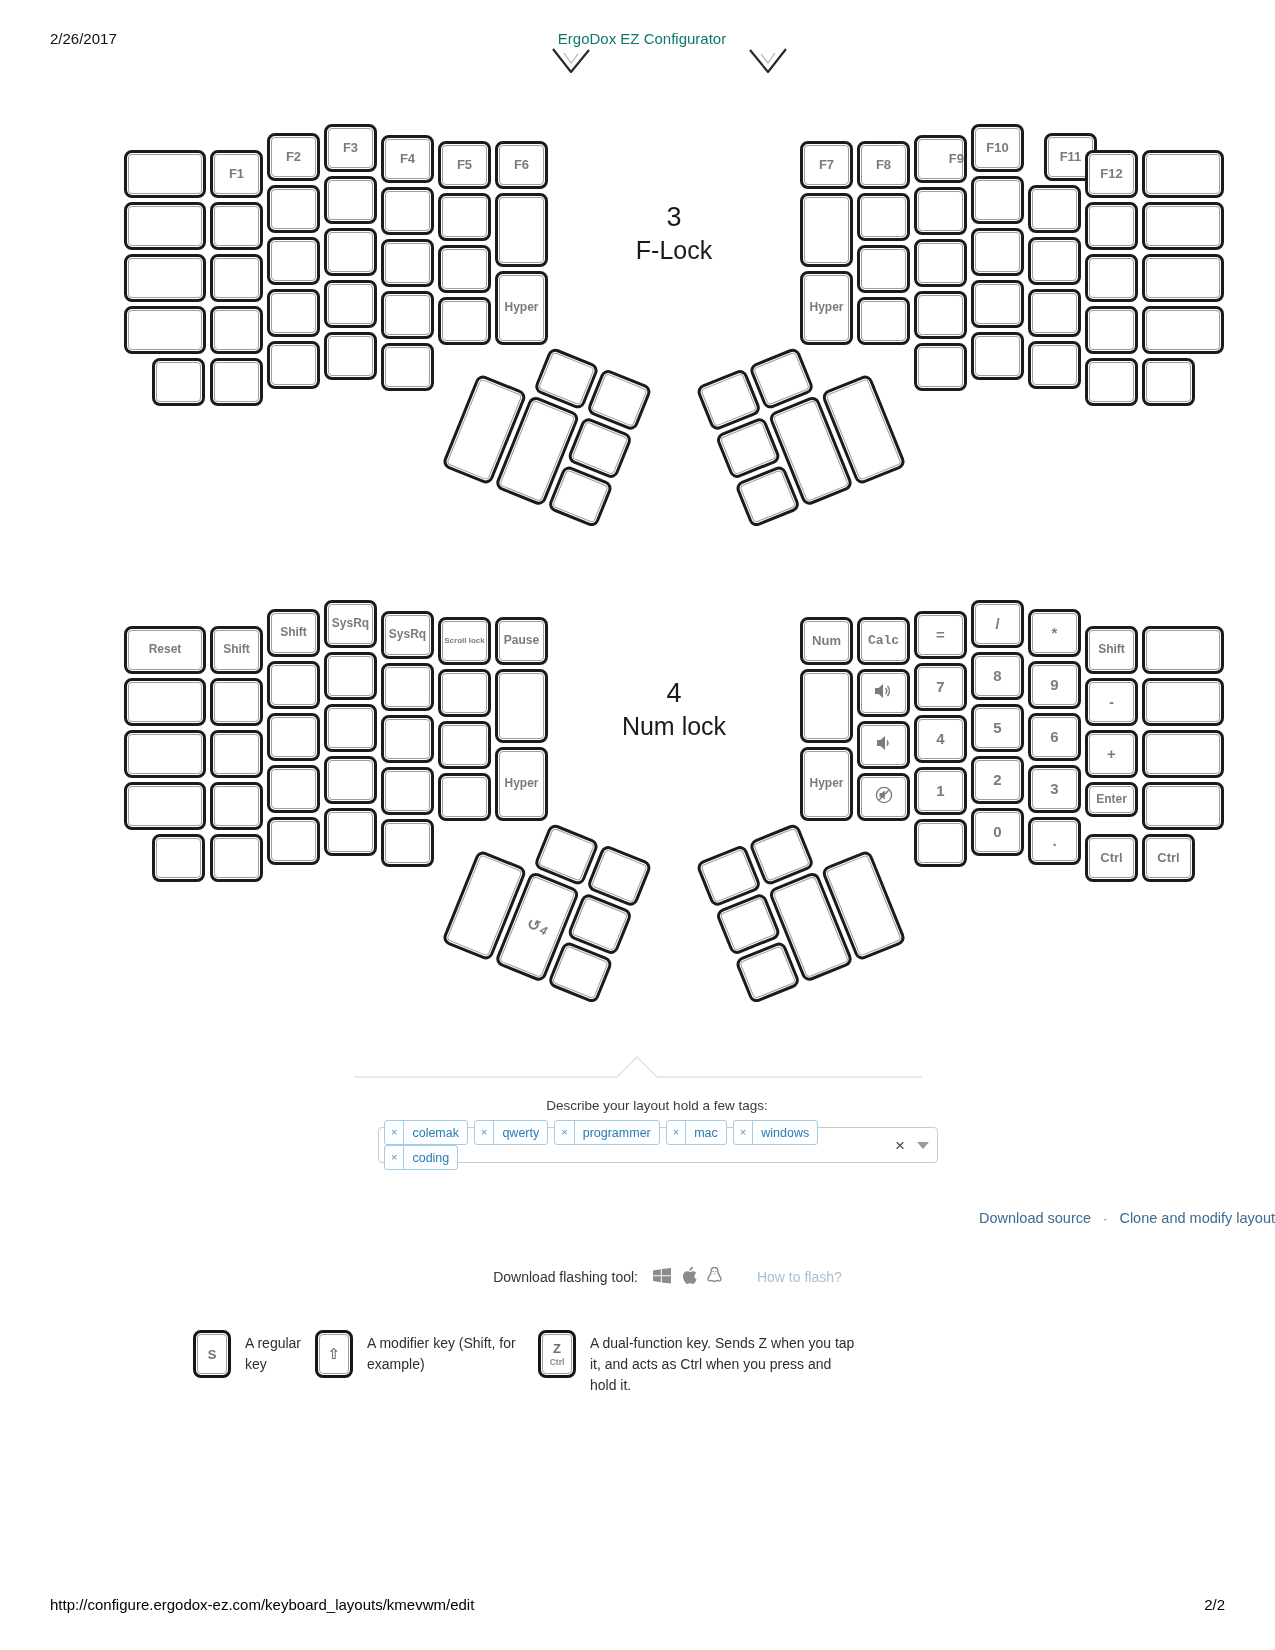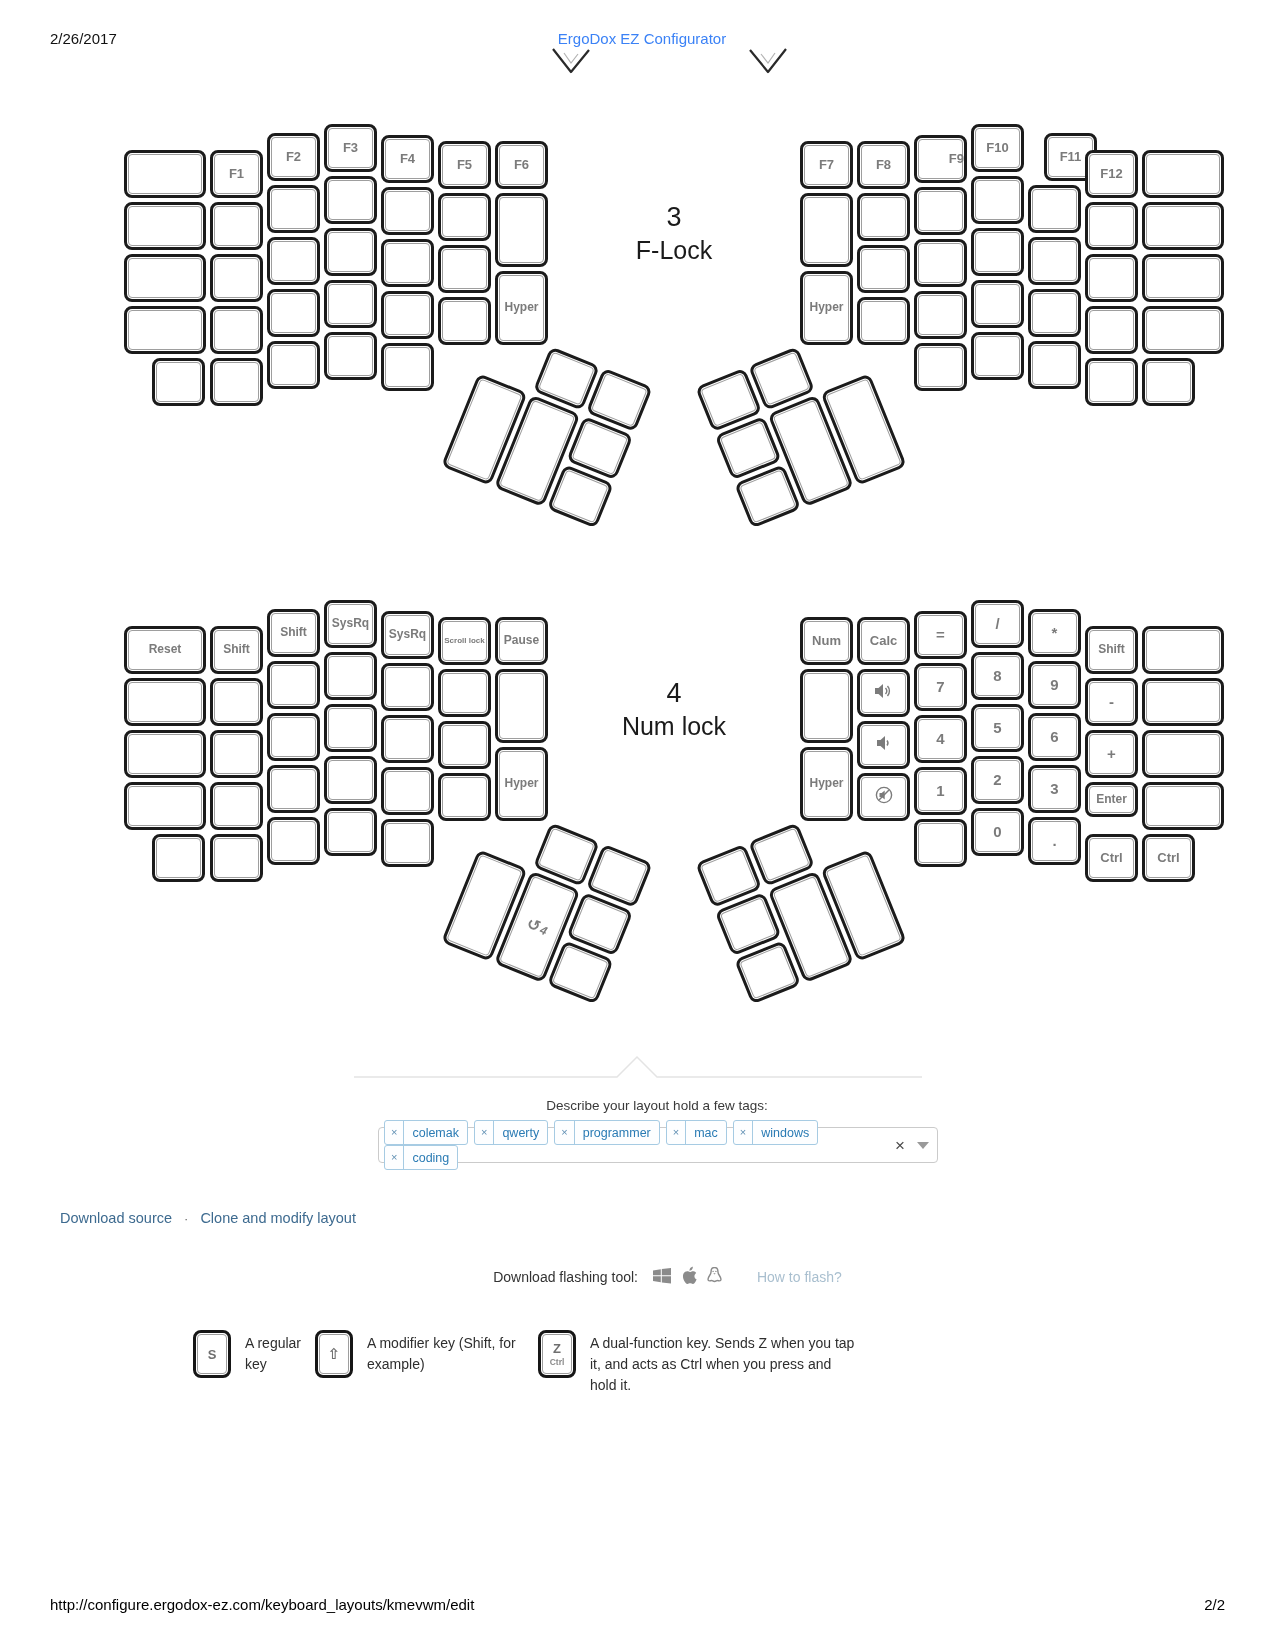--- a/index.html
+++ b/index.html
@@ -1,20 +1,20 @@
 <!DOCTYPE html>
 <html style="--tag-text: #2a7bb4; --tag-border: #a6cbe3; --link: #3d6a8f; --flash-help: #a9bfcf; --key-label: #7b7b7b;"><head>
 <meta charset="utf-8">
 <style>
   *{box-sizing:border-box;margin:0;padding:0}
   body{background:#fff;font-family:"Liberation Sans",sans-serif}
   .page{position:relative;width:1275px;height:1650px;background:#fff;overflow:hidden}
 
   .hdr-date{position:absolute;left:50px;top:30px;font-size:15px;color:#111}
-  .hdr-title{position:absolute;left:9px;right:0;top:30px;text-align:center;font-size:15px;color:#3b82f6}
+  .hdr-title{position:absolute;left:9px;right:0;top:30px;text-align:center;font-size:15px;color:#0f766e}
   .chev{position:absolute;top:48px}
 
   .layer{position:absolute;left:0;width:1275px}
   .layer-label{position:absolute;left:594px;top:76px;width:160px;text-align:center;color:#1a1a1a}
   .layer-num{font-size:27px;line-height:34px}
   .layer-name{font-size:25px;line-height:32px}
 
   .key{position:absolute;background:#fff;border:3px solid #1b1b1b;border-radius:8px;display:flex;align-items:center;justify-content:center}
   .key::before{content:"";position:absolute;left:1px;right:1px;top:1px;bottom:1px;border:1px solid #9e9e9e;border-radius:4px;pointer-events:none}
   .klabel{position:relative;font-weight:bold;font-size:13px;color:#7b7b7b;text-align:center;line-height:1.1}
@@ -28,21 +28,21 @@
 
   .divider{position:absolute;left:352px;top:1051px}
   .tags-prompt{position:absolute;left:447px;top:1098px;width:420px;text-align:center;font-size:13.5px;color:#3a3a3a}
   .tags-box{position:absolute;left:378px;top:1127px;width:560px;height:36px;border:1px solid #cbcbcb;border-radius:4px;background:#fff;display:flex;align-items:center;padding:0 8px 0 5px}
   .chip{display:inline-flex;align-items:center;height:25px;border:1px solid var(--tag-border,#a6cbe3);border-radius:3px;margin-right:6px;background:#fdfeff}
   .chip-x{padding:0 6px;font-size:11px;color:#5f8fb3;border-right:1px solid var(--tag-border,#a6cbe3);line-height:23px}
   .chip-label{padding:0 8px;font-size:12.5px;color:var(--tag-text,#2a7bb4)}
   .tags-clear{margin-left:8px;font-size:17px;color:#4a4a4a;line-height:1}
   .tags-caret{margin-left:12px;width:0;height:0;border-left:6px solid transparent;border-right:6px solid transparent;border-top:7px solid #9a9a9a;display:inline-block}
 
-  .links-row{position:absolute;left:60px;right:0;top:1210px;display:flex;justify-content:flex-start;align-items:center;gap:12px;font-size:14.5px}
+  .links-row{position:absolute;left:60px;right:0;top:1210px;display:flex;justify-content:flex-end;align-items:center;gap:12px;font-size:14.5px}
   .links-row a{color:var(--link,#3d6a8f);text-decoration:none;cursor:pointer}
   .links-row .dot{color:#666;font-size:13px}
 
   .flash-row{position:absolute;left:60px;right:0;top:1266px;display:flex;justify-content:center;align-items:center;gap:11px;font-size:14px;color:#333}
   .flash-row .flabel{margin-right:4px}
   .ficon{display:inline-flex;align-items:center}
   .flash-help{color:var(--flash-help,#a9bfcf);text-decoration:none;margin-left:14px;cursor:pointer}
 
   .legend-item{position:absolute;top:1330px;display:flex;gap:14px}
   .lkey{position:relative;width:38px;height:48px;border:3px solid #161616;border-radius:8px;background:#fff;display:flex;flex-direction:column;align-items:center;justify-content:center;flex:none}
@@ -408,21 +408,21 @@
         </div>
         <div class="key" style="left: 324px; top: 208px; width: 53px; height: 48px;">
           <span class="klabel"></span>
         </div>
         <div class="key" style="left: 381px; top: 219px; width: 53px; height: 48px;">
           <span class="klabel"></span>
         </div>
         <div class="key" style="left: 800px; top: 17px; width: 53px; height: 48px;">
           <span class="klabel">Num</span>
         </div>
-        <div class="key" style="left: 857px; top: 17px; width: 53px; height: 48px;">
+        <div class="key" style="left: 857px; top: 17px; width: 53px; height: 48px; font-family: Liberation Mono, monospace;">
           <span class="klabel">Calc</span>
         </div>
         <div class="key" style="left: 914px; top: 11px; width: 53px; height: 48px;">
           <span class="klabel lg">=</span>
         </div>
         <div class="key" style="left: 971px; top: 0px; width: 53px; height: 48px;">
           <span class="klabel lg">/</span>
         </div>
         <div class="key" style="left: 1028px; top: 9px; width: 53px; height: 48px;">
           <span class="klabel lg">*</span>

